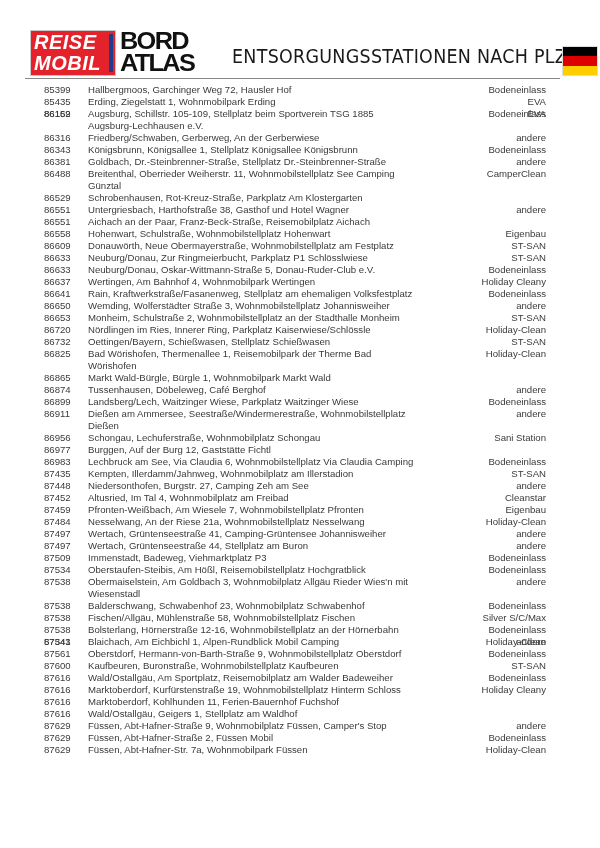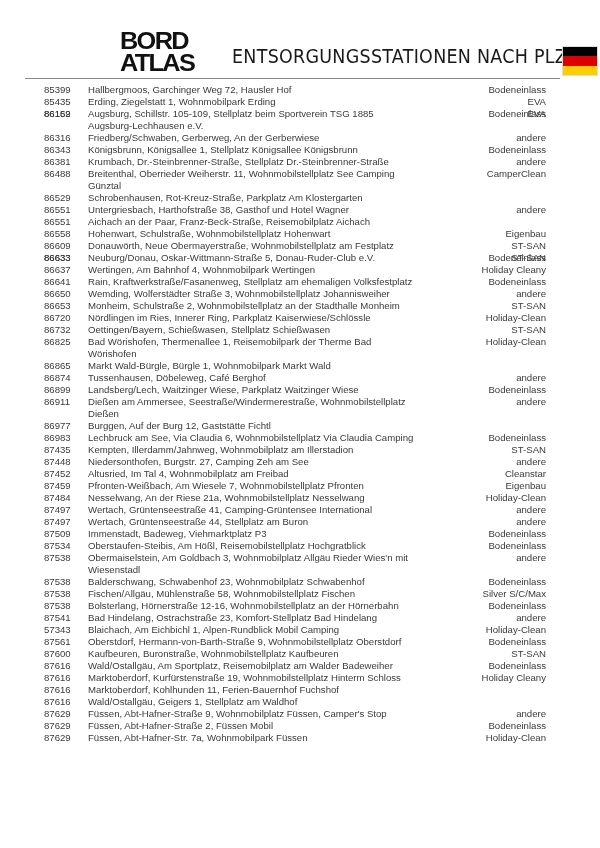--- a/index.html
+++ b/index.html
@@ -21,20 +21,25 @@
     .list { position: absolute; left: 0; top: 84px; width: 566px; }
     .row { position: relative; width: 600px; font-size: 9.6px; line-height: 12px; color: #3a3a3a; }
     .row .plz { position: absolute; left: 44px; top: 0; }
     .row .loc { margin-left: 88px; width: 330px; white-space: normal; }
     .row .type { position: absolute; right: 54px; top: 0; text-align: center; white-space: nowrap; }
   </style>
 </head>
 <body>
 
 <div class="header">
+  <div class="logo-reise" style="background: rgb(228, 34, 43);">
+    <span class="word w1">REISE</span>
+    <span class="word w2">MOBIL</span>
+    <span class="strip"></span>
+  </div>
   <div class="logo-bord">
     <span class="word w1">BORD</span>
     <span class="word w2">ATLAS</span>
   </div>
   <div class="page-title">ENTSORGUNGSSTATIONEN NACH PLZ</div>
   <div class="flag">
     <div style="background: rgb(0, 0, 0);"></div>
     <div style="background: rgb(221, 0, 0);"></div>
     <div style="background: rgb(255, 206, 0);"></div>
   </div>
@@ -66,21 +71,21 @@
       <div class="loc">Friedberg/Schwaben, Gerberweg, An der Gerberwiese</div>
       <span class="type">andere</span>
     </div>
     <div class="row">
       <span class="plz">86343</span>
       <div class="loc">Königsbrunn, Königsallee 1, Stellplatz Königsallee Königsbrunn</div>
       <span class="type">Bodeneinlass</span>
     </div>
     <div class="row">
       <span class="plz">86381</span>
-      <div class="loc">Krumbach, Dr.-Steinbrenner-Straße, Stellplatz Dr.-Steinbrenner-Straße</div>
+      <div class="loc">Goldbach, Dr.-Steinbrenner-Straße, Stellplatz Dr.-Steinbrenner-Straße</div>
       <span class="type">andere</span>
     </div>
     <div class="row">
       <span class="plz">86488</span>
       <div class="loc">Breitenthal, Oberrieder Weiherstr. 11, Wohnmobilstellplatz See Camping Günztal</div>
       <span class="type">CamperClean</span>
     </div>
     <div class="row">
       <span class="plz">86529</span>
       <div class="loc">Schrobenhausen, Rot-Kreuz-Straße, Parkplatz Am Klostergarten</div>
@@ -101,20 +106,21 @@
       <div class="loc">Hohenwart, Schulstraße, Wohnmobilstellplatz Hohenwart</div>
       <span class="type">Eigenbau</span>
     </div>
     <div class="row">
       <span class="plz">86609</span>
       <div class="loc">Donauwörth, Neue Obermayerstraße, Wohnmobilstellplatz am Festplatz</div>
       <span class="type">ST-SAN</span>
     </div>
     <div class="row">
       <span class="plz">86633</span>
+      <div class="loc">Neuburg/Donau, Zur Ringmeierbucht, Parkplatz P1 Schlösslwiese</div>
       <span class="type">ST-SAN</span>
     </div>
     <div class="row">
       <span class="plz">86633</span>
       <div class="loc">Neuburg/Donau, Oskar-Wittmann-Straße 5, Donau-Ruder-Club e.V.</div>
       <span class="type">Bodeneinlass</span>
     </div>
     <div class="row">
       <span class="plz">86637</span>
       <div class="loc">Wertingen, Am Bahnhof 4, Wohnmobilpark Wertingen</div>
@@ -164,20 +170,25 @@
       <span class="plz">86899</span>
       <div class="loc">Landsberg/Lech, Waitzinger Wiese, Parkplatz Waitzinger Wiese</div>
       <span class="type">Bodeneinlass</span>
     </div>
     <div class="row">
       <span class="plz">86911</span>
       <div class="loc">Dießen am Ammersee, Seestraße/Windermerestraße, Wohnmobilstellplatz Dießen</div>
       <span class="type">andere</span>
     </div>
     <div class="row">
+      <span class="plz">86956</span>
+      <div class="loc">Schongau, Lechuferstraße, Wohnmobilplatz Schongau</div>
+      <span class="type">Sani Station</span>
+    </div>
+    <div class="row">
       <span class="plz">86977</span>
       <div class="loc">Burggen, Auf der Burg 12, Gaststätte Fichtl</div>
       <span class="type"></span>
     </div>
     <div class="row">
       <span class="plz">86983</span>
       <div class="loc">Lechbruck am See, Via Claudia 6, Wohnmobilstellplatz Via Claudia Camping</div>
       <span class="type">Bodeneinlass</span>
     </div>
     <div class="row">
@@ -200,21 +211,21 @@
       <div class="loc">Pfronten-Weißbach, Am Wiesele 7, Wohnmobilstellplatz Pfronten</div>
       <span class="type">Eigenbau</span>
     </div>
     <div class="row">
       <span class="plz">87484</span>
       <div class="loc">Nesselwang, An der Riese 21a, Wohnmobilstellplatz Nesselwang</div>
       <span class="type">Holiday-Clean</span>
     </div>
     <div class="row">
       <span class="plz">87497</span>
-      <div class="loc">Wertach, Grüntenseestraße 41, Camping-Grüntensee International</div>
+      <div class="loc">Wertach, Grüntenseestraße 41, Camping-Grüntensee Johannisweiher</div>
       <span class="type">andere</span>
     </div>
     <div class="row">
       <span class="plz">87497</span>
       <div class="loc">Wertach, Grüntenseestraße 44, Stellplatz am Buron</div>
       <span class="type">andere</span>
     </div>
     <div class="row">
       <span class="plz">87509</span>
       <div class="loc">Immenstadt, Badeweg, Viehmarktplatz P3</div>
@@ -240,21 +251,20 @@
       <div class="loc">Fischen/Allgäu, Mühlenstraße 58, Wohnmobilstellplatz Fischen</div>
       <span class="type">Silver S/C/Max</span>
     </div>
     <div class="row">
       <span class="plz">87538</span>
       <div class="loc">Bolsterlang, Hörnerstraße 12-16, Wohnmobilstellplatz an der Hörnerbahn</div>
       <span class="type">Bodeneinlass</span>
     </div>
     <div class="row">
       <span class="plz">87541</span>
-      <div class="loc">Bad Hindelang, Ostrachstraße 23, Komfort-Stellplatz Bad Hindelang</div>
       <span class="type">andere</span>
     </div>
     <div class="row">
       <span class="plz">57343</span>
       <div class="loc">Blaichach, Am Eichbichl 1, Alpen-Rundblick Mobil Camping</div>
       <span class="type">Holiday-Clean</span>
     </div>
     <div class="row">
       <span class="plz">87561</span>
       <div class="loc">Oberstdorf, Hermann-von-Barth-Straße 9, Wohnmobilstellplatz Oberstdorf</div>

